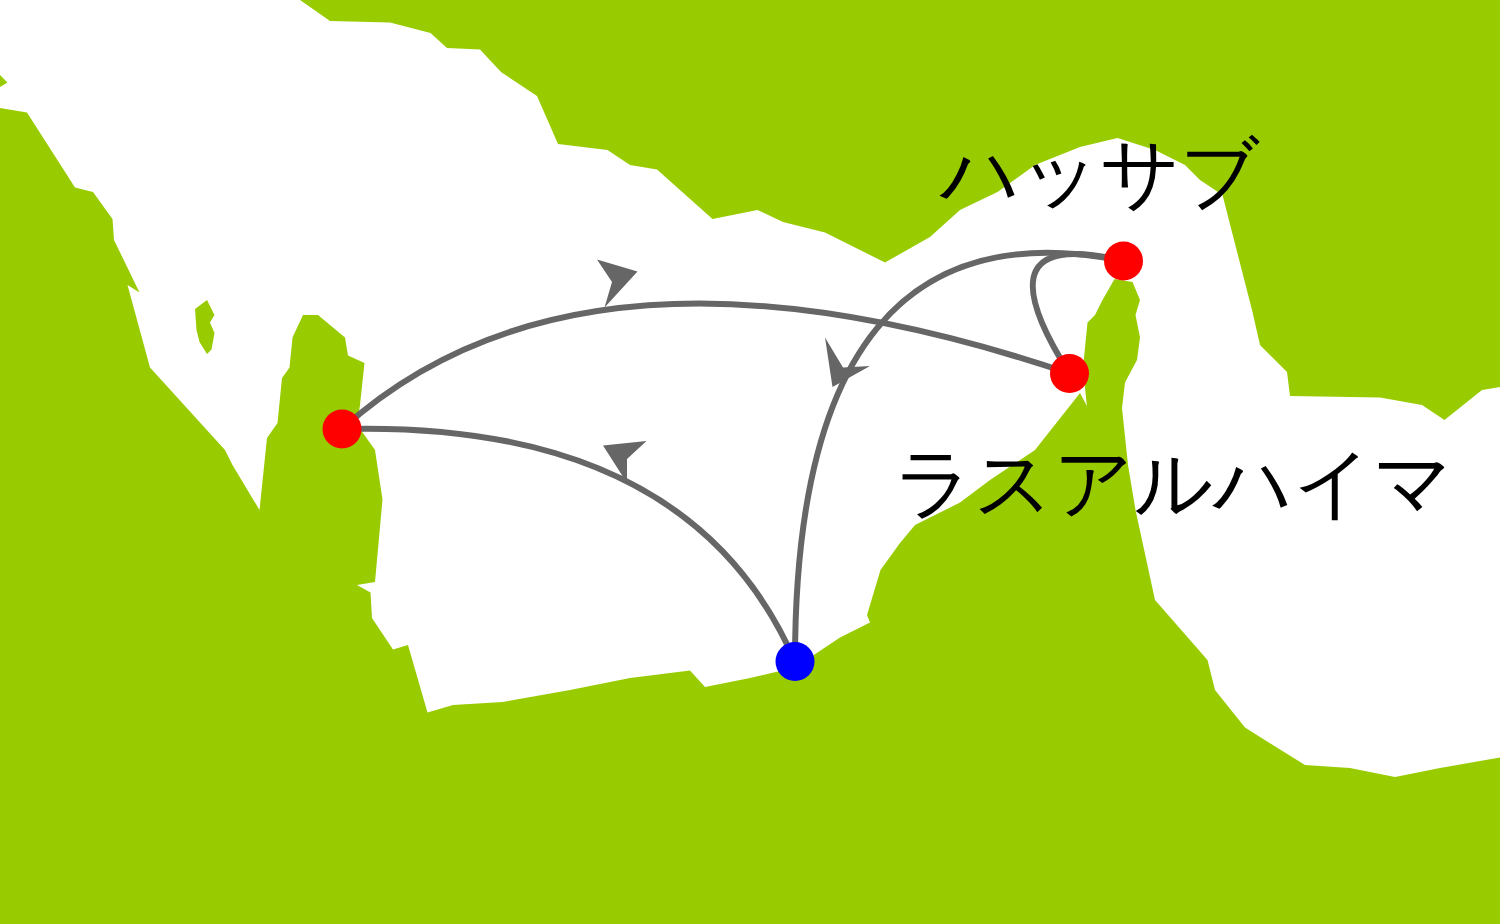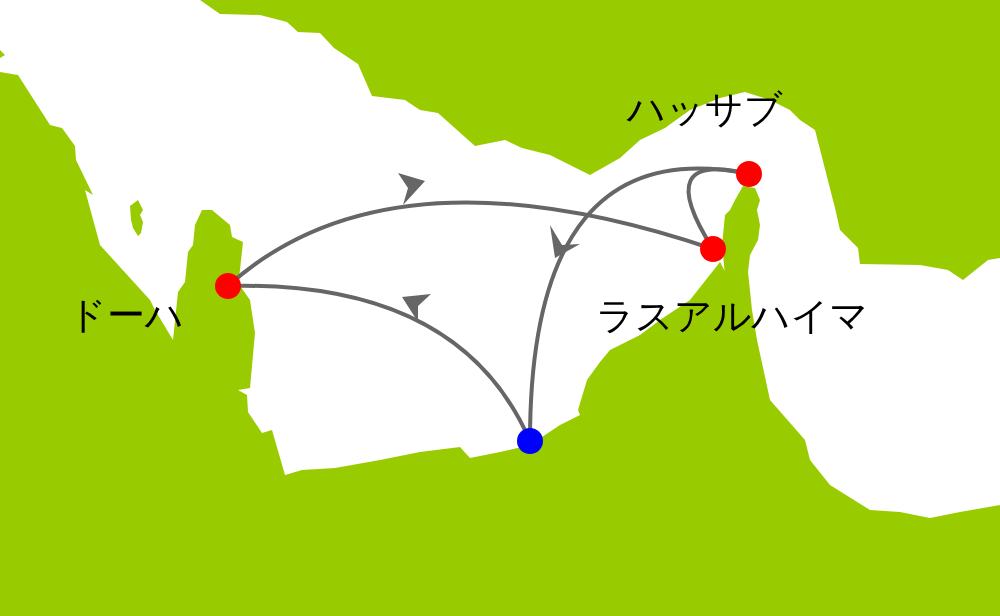--- a/index.html
+++ b/index.html
@@ -2,21 +2,21 @@
 <html><head>
 <meta charset="utf-8">
 <style>
   html, body { margin: 0; padding: 0; }
   body { width: 1000px; height: 616px; overflow: hidden; background: #ffffff; }
   #map { position: relative; width: 1000px; height: 616px; }
   svg { position: absolute; left: 0; top: 0; }
   .label {
     position: absolute;
     font-family: "DejaVu Sans", sans-serif;
-    font-size: 38px;
+    font-size: 52px;
     color: #000000;
     white-space: nowrap;
     line-height: 1;
   }
 </style>
 </head>
 <body>
 
 <div id="map">
   <svg width="1000" height="616" viewBox="0 0 1000 616">
@@ -45,16 +45,15 @@
     <path fill="#666666" d="M398,173 L425,181 L403,205 L408,188 Z"></path>
     <path fill="#666666" d="M431,294 L402,297 L418,322 L418,306 Z"></path>
     <path fill="#666666" d="M550,225 L555,258 L580,244 L562,245 Z"></path>
 
     <circle cx="228" cy="286" r="13" fill="#ff0000"></circle>
     <circle cx="749" cy="174" r="13" fill="#ff0000"></circle>
     <circle cx="713" cy="249" r="13" fill="#ff0000"></circle>
     <circle cx="530" cy="441" r="13" fill="#0000ff"></circle>
   </svg>
 
-  <div class="label" style="left:68px; top:296px;">ドーハ</div>
   <div class="label" style="left:627px; top:90px;">ハッサブ</div>
   <div class="label" style="left:596px; top:297px;">ラスアルハイマ</div>
 </div>
 
 </body></html>

